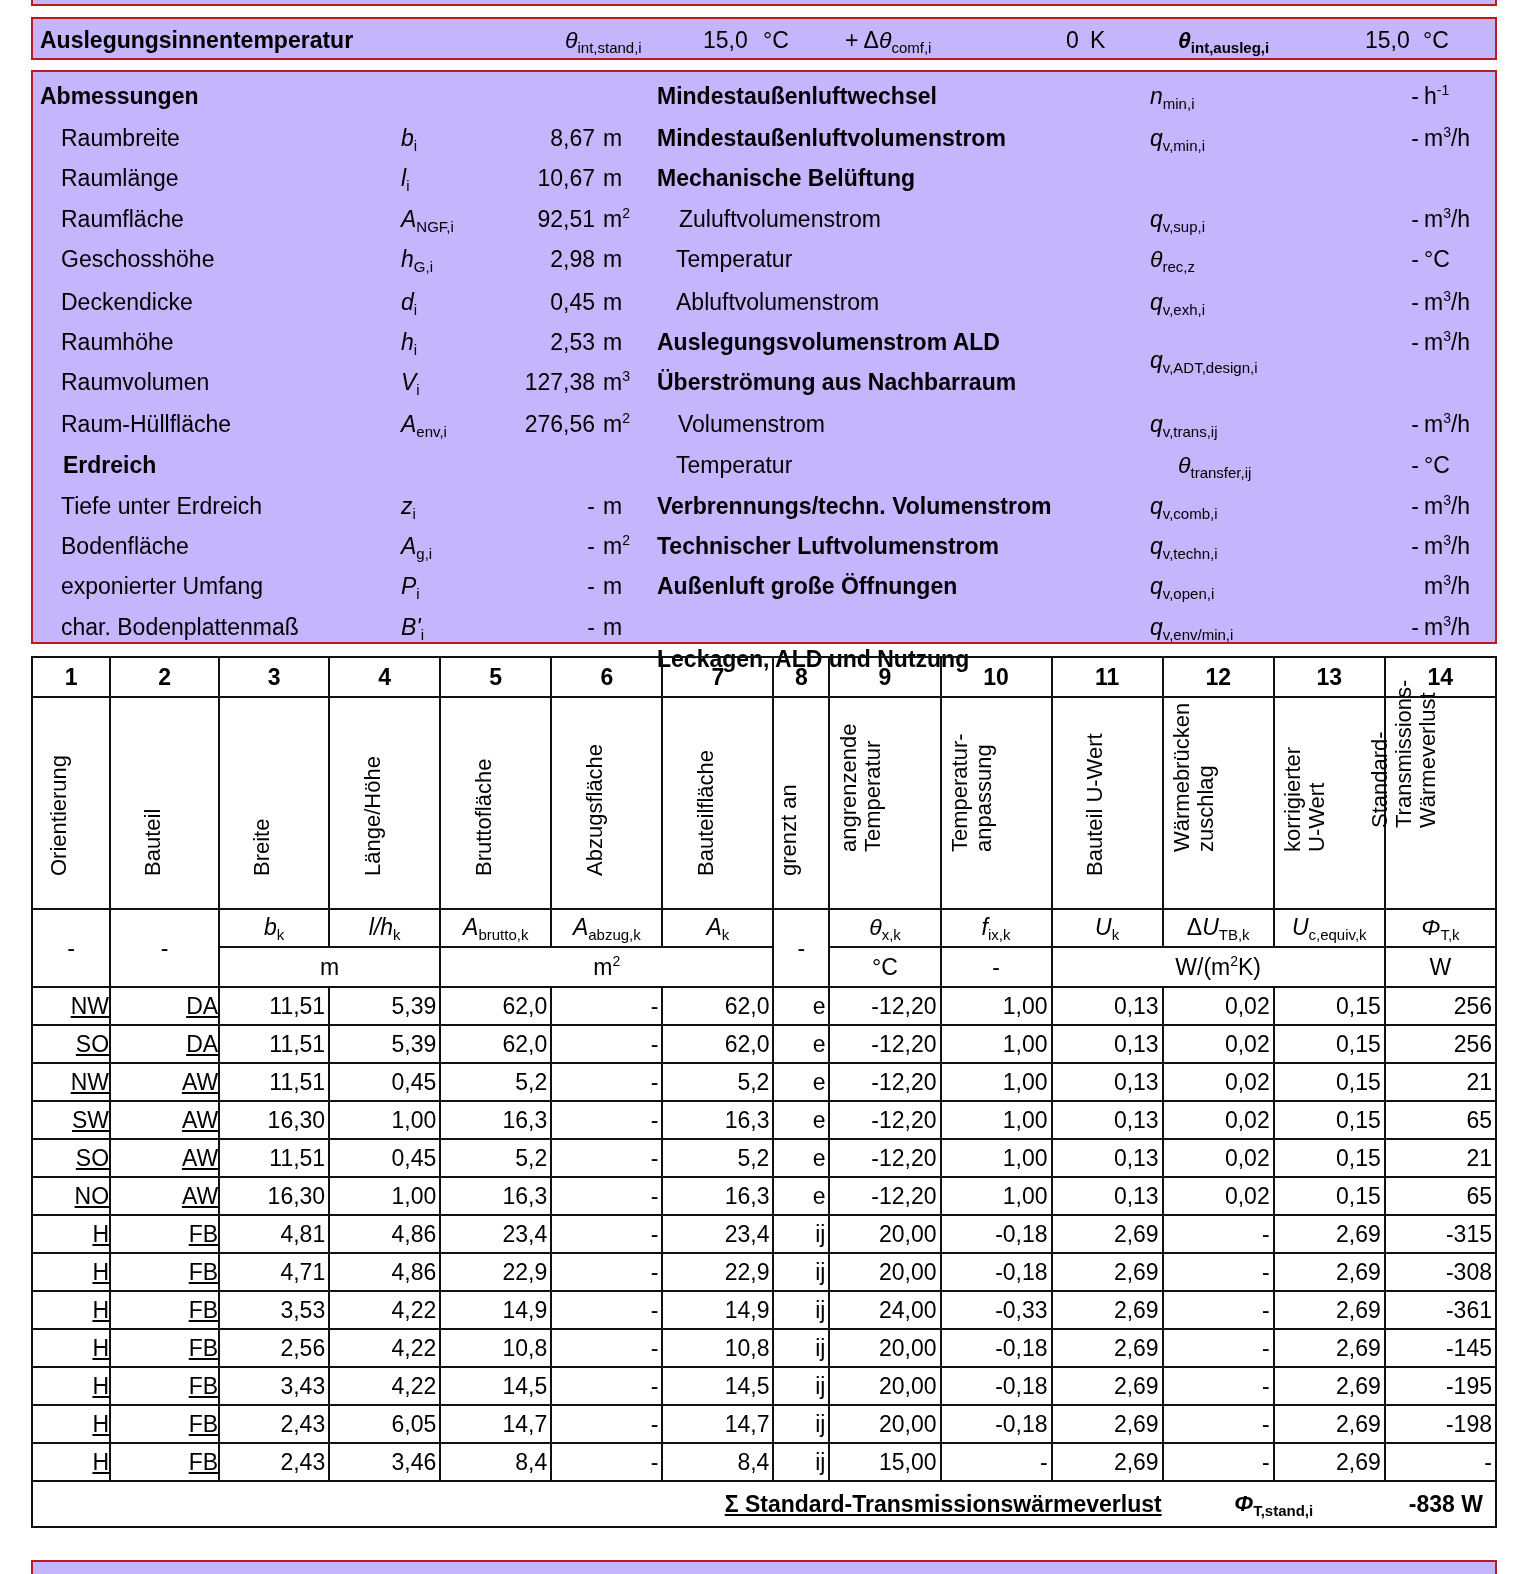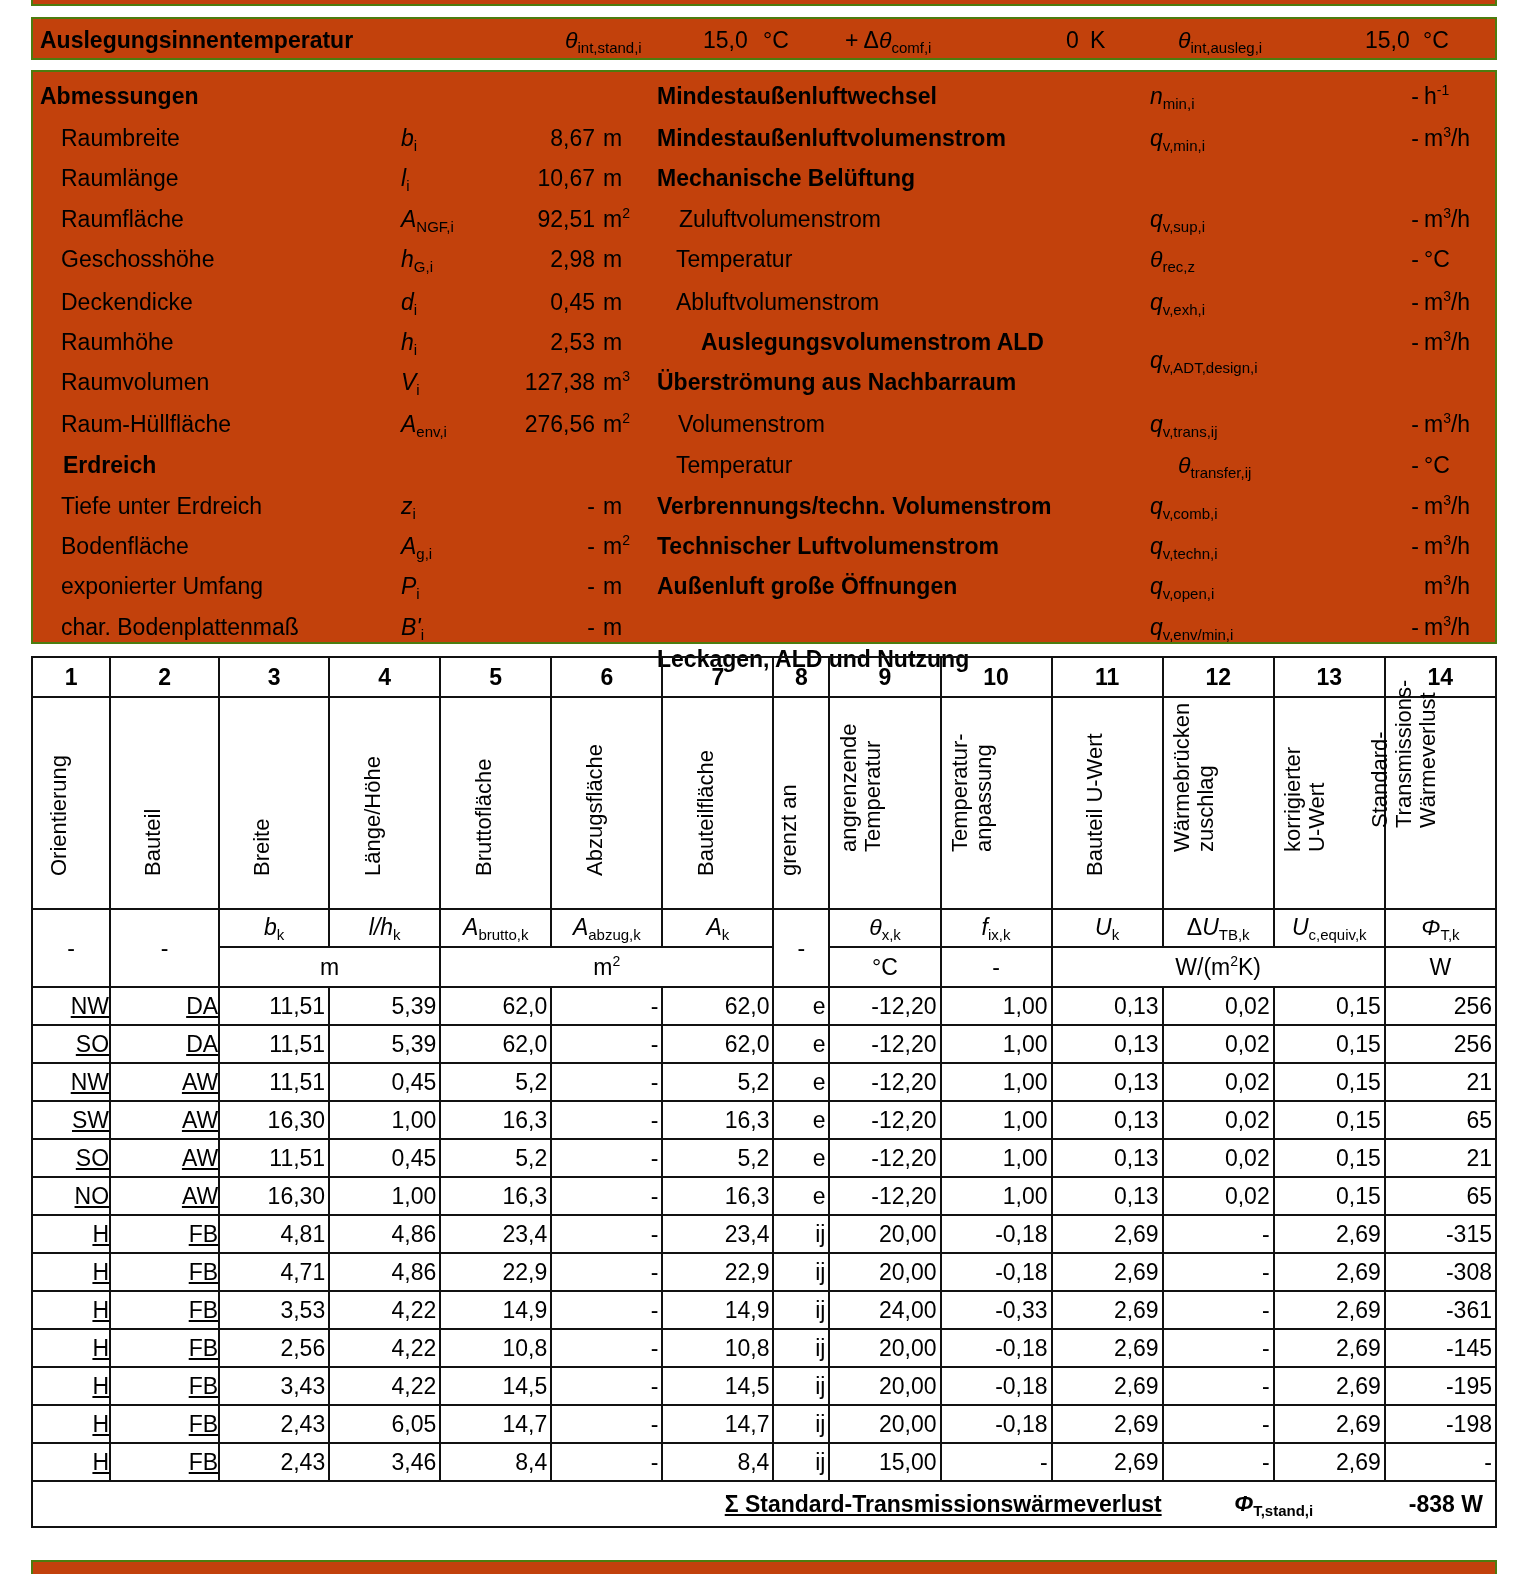--- a/index.html
+++ b/index.html
@@ -1,18 +1,18 @@
 <!DOCTYPE html>
 <html><head>
 <meta charset="utf-8">
 <style>
   html, body { margin:0; padding:0; background:#ffffff; }
   body { width:1528px; height:1574px; position:relative; overflow:hidden;
          font-family:"Liberation Sans", sans-serif; color:#000; }
-  .box { position:absolute; border:2px solid #4d7c0f; box-sizing:border-box; background:#c2410c; }
+  .box { position:absolute; border:2px solid #b91c1c; box-sizing:border-box; background:#c4b5fd; }
   .t { position:absolute; white-space:nowrap; font-size:23px; line-height:26px; }
   .b { font-weight:bold; }
   .sym { font-style:italic; }
   .sym sub { font-style:normal; font-size:15px; vertical-align:-5px; }
   sup { font-size:14px; vertical-align:9px; line-height:0; }
   .r { text-align:right; }
 
   table.main { position:absolute; left:31px; top:656px; width:1466px;
                border-collapse:collapse; table-layout:fixed; }
   table.main td { border:2px solid #111; padding:0; font-size:23px; height:38px;
@@ -35,21 +35,21 @@
 <div class="box" style="left:31px;top:-10px;width:1466px;height:16px;"></div>
 
 <div class="box" style="left:31px;top:17px;width:1466px;height:43px;">
   <span class="t b" style="left:7px;top:8px;">Auslegungsinnentemperatur</span>
   <span class="t sym" style="left:532px;top:8px;"><span>θ</span><sub>int,stand,i</sub></span>
   <span class="t" style="left:670px;top:8px;">15,0</span>
   <span class="t" style="left:730px;top:8px;">°C</span>
   <span class="t" style="left:812px;top:8px;"><span>+ Δ</span><span class="sym"><span>θ</span><sub>comf,i</sub></span></span>
   <span class="t" style="left:1033px;top:8px;">0</span>
   <span class="t" style="left:1057px;top:8px;">K</span>
-  <span class="t sym" style="left:1145px;top:8px;"><span>θ</span><sub>int,ausleg,i</sub></span>
+  <span class="t sym" style="left:1145px;top:8px;font-weight:bold;"><span>θ</span><sub>int,ausleg,i</sub></span>
   <span class="t" style="left:1332px;top:8px;">15,0</span>
   <span class="t" style="left:1390px;top:8px;">°C</span>
 </div>
 
 <div class="box" style="left:31px;top:70px;width:1466px;height:574px;">
   <span class="t b" style="left:7px;top:11px;">Abmessungen</span>
   <div id="dim-rows">
       <span class="t" style="left:28px;top:53px;">Raumbreite</span>
       <span class="t" style="left:368px;top:53px;"><span class="sym"><span>b</span><sub>i</sub></span></span>
       <span class="t r" style="left:460px;width:102px;top:53px;">8,67</span>
@@ -117,21 +117,21 @@
       <span class="t r" style="left:1340px;width:46px;top:134px;">-</span>
       <span class="t" style="left:1391px;top:134px;"><span>m</span><sup>3</sup><span>/h</span></span>
       <span class="t" style="left:643px;top:174px;">Temperatur</span>
       <span class="t" style="left:1117px;top:174px;"><span class="sym"><span>θ</span><sub>rec,z</sub></span></span>
       <span class="t r" style="left:1340px;width:46px;top:174px;">-</span>
       <span class="t" style="left:1391px;top:174px;"><span>°C</span></span>
       <span class="t" style="left:643px;top:217px;">Abluftvolumenstrom</span>
       <span class="t" style="left:1117px;top:217px;"><span class="sym"><span>q</span><sub>v,exh,i</sub></span></span>
       <span class="t r" style="left:1340px;width:46px;top:217px;">-</span>
       <span class="t" style="left:1391px;top:217px;"><span>m</span><sup>3</sup><span>/h</span></span>
-      <span class="t b" style="left:624px;top:257px;margin-left:44px;">Auslegungsvolumenstrom ALD</span>
+      <span class="t b" style="left:624px;top:257px;">Auslegungsvolumenstrom ALD</span>
       <span class="t" style="left:1117px;top:275px;"><span class="sym"><span>q</span><sub>v,ADT,design,i</sub></span></span>
       <span class="t r" style="left:1340px;width:46px;top:257px;">-</span>
       <span class="t" style="left:1391px;top:257px;"><span>m</span><sup>3</sup><span>/h</span></span>
       <span class="t b" style="left:624px;top:297px;">Überströmung aus Nachbarraum</span>
       <span class="t" style="left:645px;top:339px;">Volumenstrom</span>
       <span class="t" style="left:1117px;top:339px;"><span class="sym"><span>q</span><sub>v,trans,ij</sub></span></span>
       <span class="t r" style="left:1340px;width:46px;top:339px;">-</span>
       <span class="t" style="left:1391px;top:339px;"><span>m</span><sup>3</sup><span>/h</span></span>
       <span class="t" style="left:643px;top:380px;">Temperatur</span>
       <span class="t" style="left:1117px;top:380px;margin-left:28px;"><span class="sym"><span>θ</span><sub>transfer,ij</sub></span></span>

